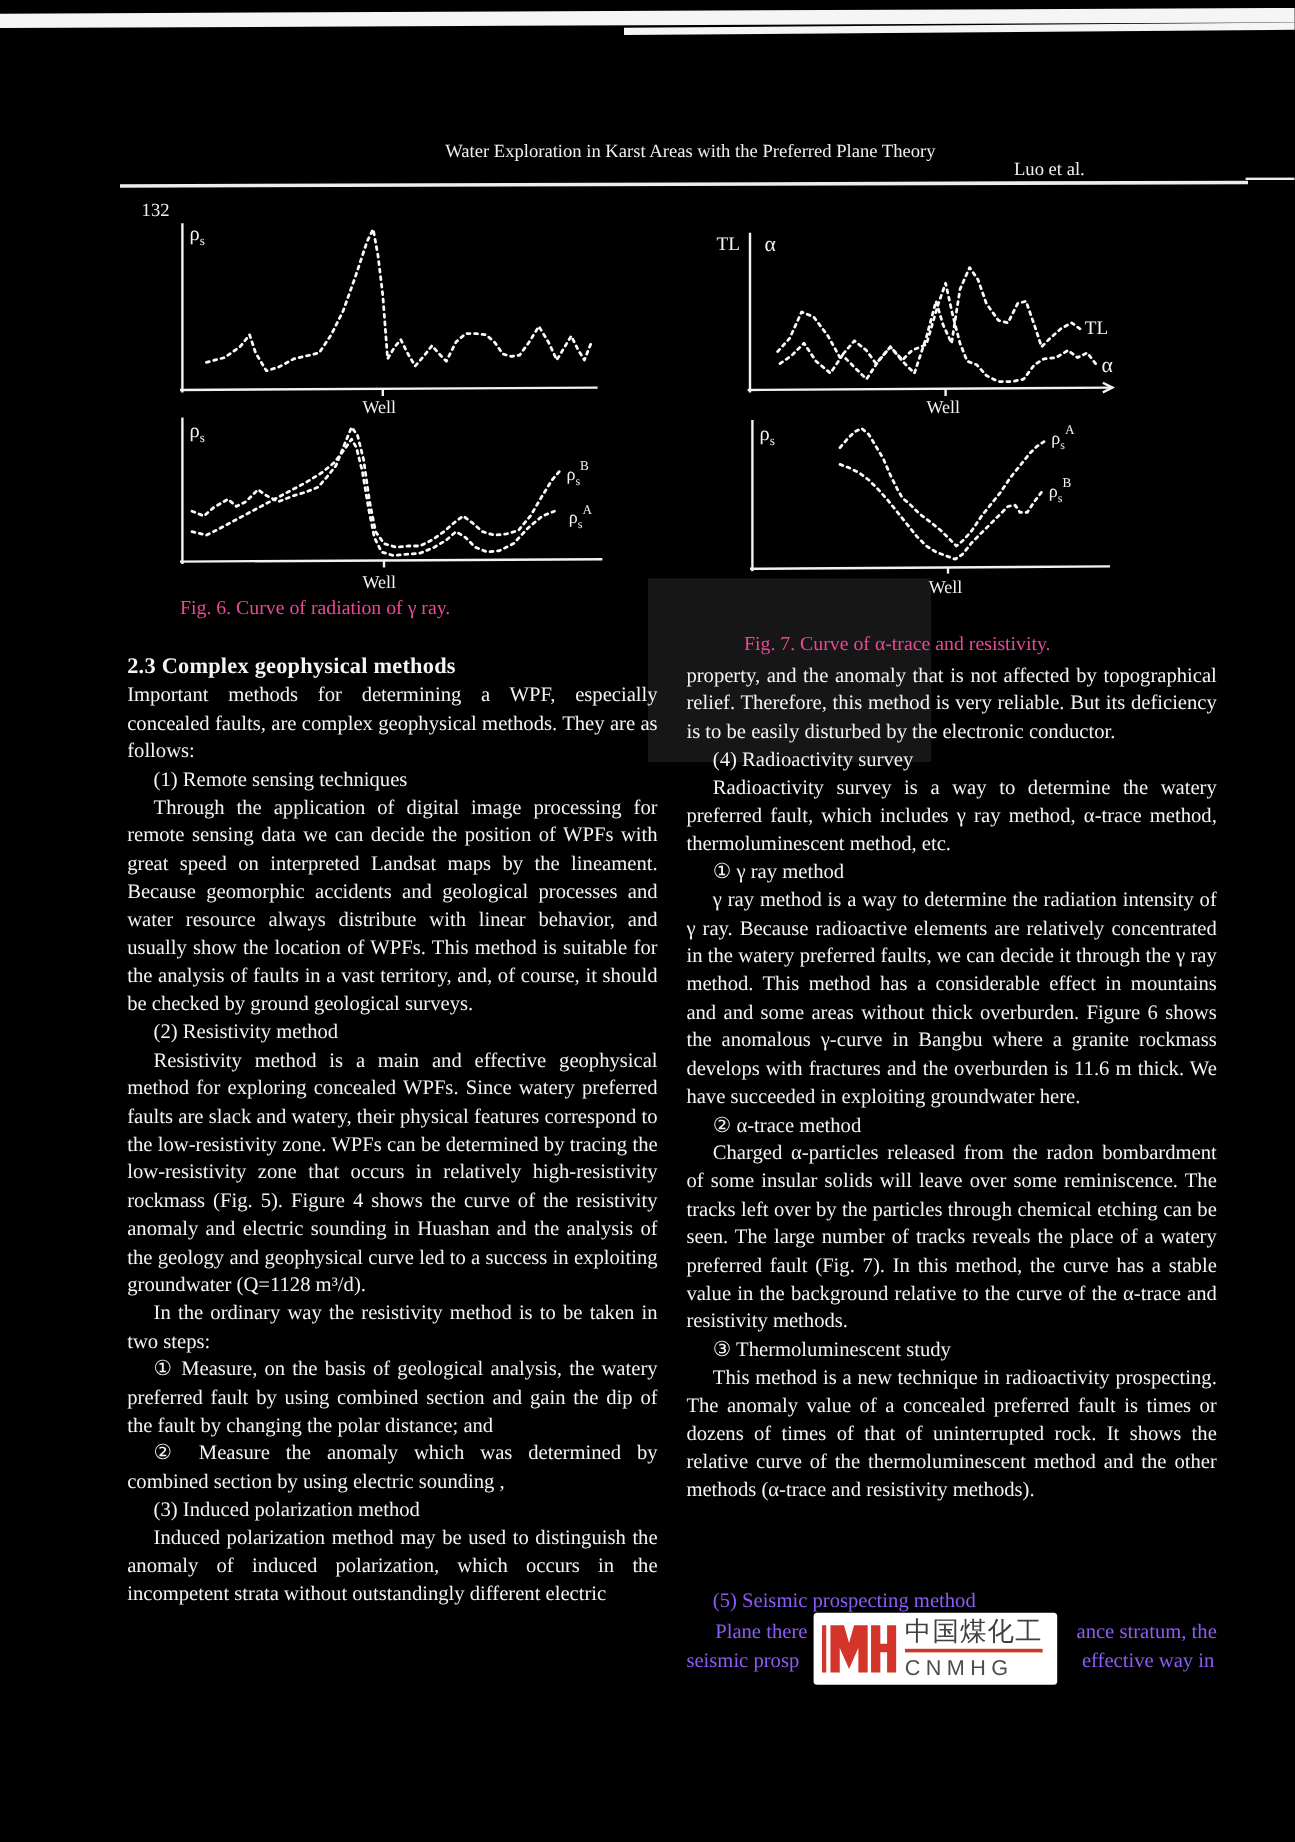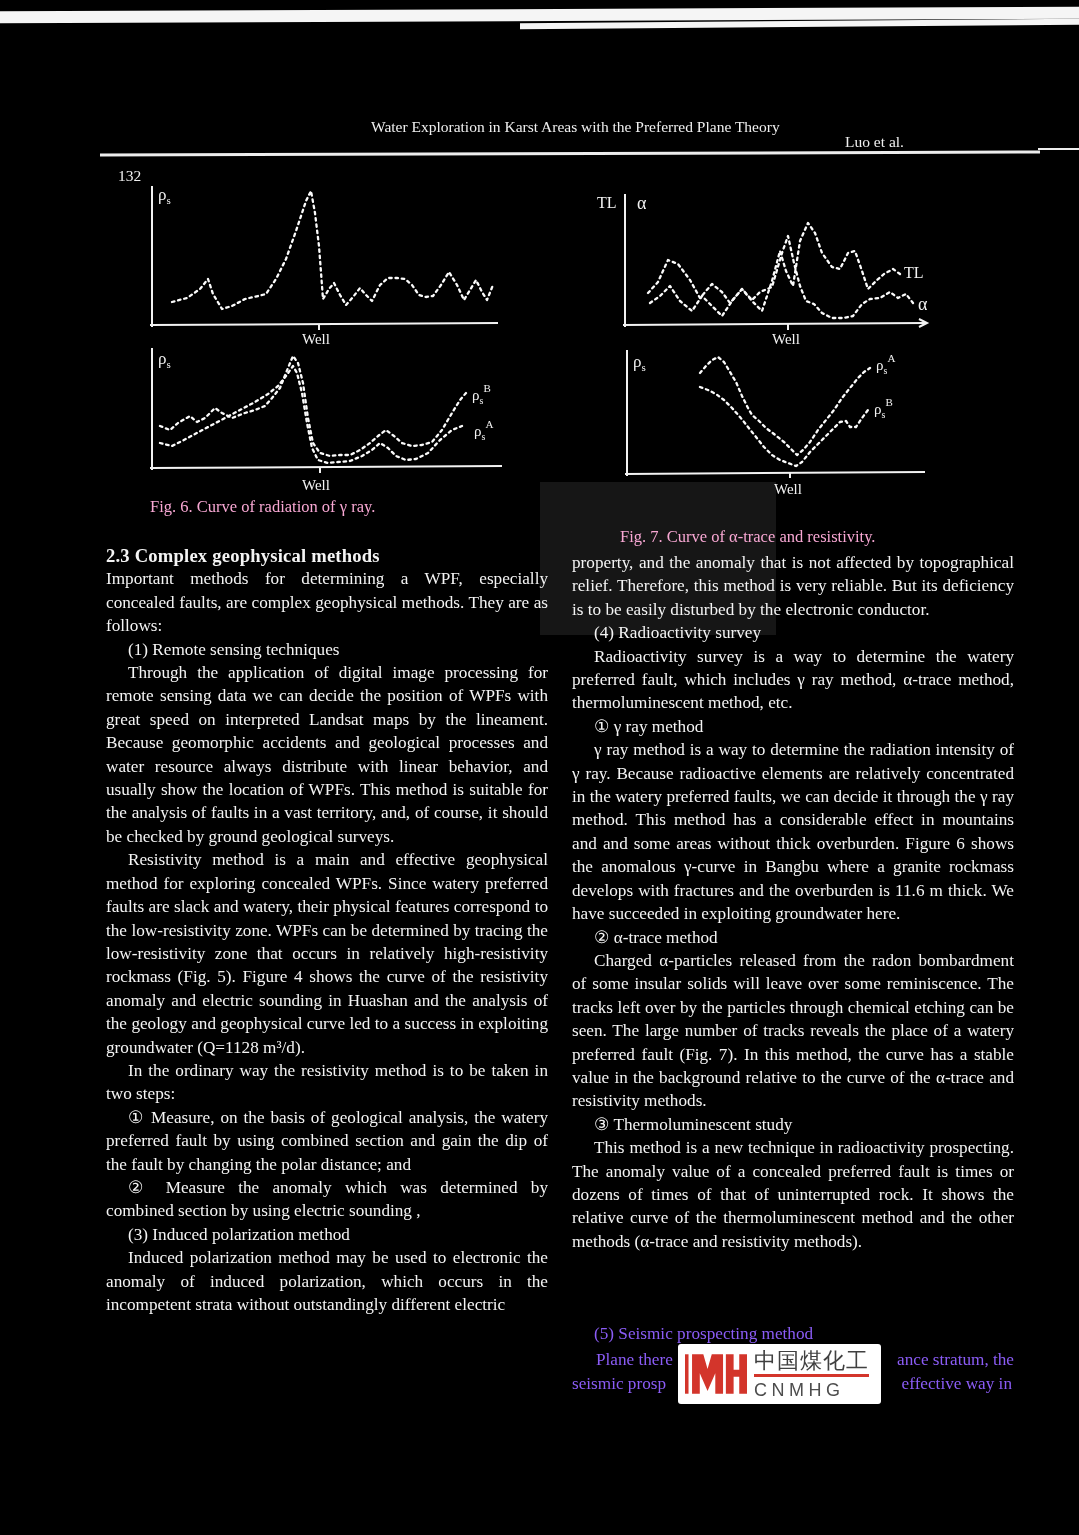--- a/index.html
+++ b/index.html
@@ -2,21 +2,21 @@
 <html><head>
 <meta charset="utf-8">
 <style>
   html,body{margin:0;padding:0;background:#000;}
   .page{position:relative;width:1079px;height:1535px;background:#000;overflow:hidden;
         font-family:"Liberation Serif","DejaVu Serif",serif;color:#f2f2f2;}
   .artifact{position:absolute;background:#f5f5f5;}
   .grey-box{position:absolute;left:540px;top:482px;width:236px;height:153px;background:#161616;z-index:1;}
   .hdr{position:absolute;font-size:15.5px;color:#f0f0f0;white-space:nowrap;z-index:2;}
   .rule{position:absolute;background:#ededed;z-index:2;}
-  .cap{position:absolute;font-size:16.5px;color:#f9a8d4;white-space:nowrap;z-index:3;text-align:center;}
+  .cap{position:absolute;font-size:16.5px;color:#ec4899;white-space:nowrap;z-index:3;text-align:center;}
   .col{position:absolute;width:442px;text-align:justify;font-size:17.2px;line-height:23.4px;
        color:#f4f4f4;z-index:3;overflow:hidden;}
   .col p{margin:0;padding:0;}
   .col p.ind{text-indent:22px;}
   h3.sec{font-size:18.6px;margin:0;padding:0;font-weight:bold;letter-spacing:.2px;}
   .figpanel{position:absolute;z-index:2;}
   .figpanel .ax{stroke:#f2f2f2;stroke-width:2;fill:none;}
   .figpanel .cv{stroke:#fbfbfb;stroke-width:2.3;fill:none;stroke-dasharray:2.5 3.8;
                 stroke-linecap:round;stroke-linejoin:round;}
   .figpanel text{fill:#f2f2f2;font-family:"Liberation Serif","DejaVu Serif",serif;}
@@ -99,26 +99,27 @@
   </svg>
 
   <div class="cap" style="left:150px;top:497px;">Fig. 6. Curve of radiation of γ ray.</div>
   <div class="cap" style="left:620px;top:527px;">Fig. 7. Curve of α-trace and resistivity.</div>
 
   <div class="col" style="left:106px;top:544px;height:852px;">
     <h3 class="sec">2.3  Complex geophysical methods</h3>
     <p>Important methods for determining a WPF, especially concealed faults, are complex geophysical methods. They are as follows:</p>
     <p class="ind">(1) Remote sensing techniques</p>
     <p class="ind">Through the application of digital image processing for remote sensing data we can decide the position of WPFs with great speed on interpreted Landsat maps by the lineament. Because geomorphic accidents and geological processes and water resource always distribute with linear behavior, and usually show the location of WPFs. This method is suitable for the analysis of faults in a vast territory, and, of course, it should be checked by ground geological surveys.</p>
+    <p class="ind">(2) Resistivity method</p>
     <p class="ind">Resistivity method is a main and effective geophysical method for exploring concealed WPFs. Since watery preferred faults are slack and watery, their physical features correspond to the low-resistivity zone. WPFs can be determined by tracing the low-resistivity zone that occurs in relatively high-resistivity rockmass (Fig. 5). Figure 4 shows the curve of the resistivity anomaly and electric sounding in Huashan and the analysis of the geology and geophysical curve led to a success in exploiting groundwater (Q=1128 m³/d).</p>
     <p class="ind">In the ordinary way the resistivity method is to be taken in two steps:</p>
     <p class="ind">① Measure, on the basis of geological analysis, the watery preferred fault by using combined section and gain the dip of the fault by changing the polar distance; and</p>
     <p class="ind">② Measure the anomaly which was determined by combined section by using electric sounding ,</p>
     <p class="ind">(3) Induced polarization method</p>
-    <p class="ind">Induced polarization method may be used to electronic the anomaly of induced polarization, which occurs in the incompetent strata without outstandingly different electric</p>
+    <p class="ind">Induced polarization method may be used to distinguish the anomaly of induced polarization, which occurs in the incompetent strata without outstandingly different electric</p>
   </div>
 
   <div class="col" style="left:572px;top:551px;height:771px;">
     <p>property, and the anomaly that is not affected by topographical relief. Therefore, this method is very reliable. But its deficiency is to be easily disturbed by the electronic conductor.</p>
     <p class="ind">(4) Radioactivity survey</p>
     <p class="ind">Radioactivity survey is a way to determine the watery preferred fault, which includes γ ray method, α-trace method, thermoluminescent method, etc.</p>
     <p class="ind">① γ ray method</p>
     <p class="ind">γ ray method is a way to determine the radiation intensity of γ ray. Because radioactive elements are relatively concentrated in the watery preferred faults, we can decide it through the γ ray method. This method has a considerable effect in mountains and and some areas without thick overburden. Figure 6 shows the anomalous γ-curve in Bangbu where a granite rockmass develops with fractures and the overburden is 11.6 m thick. We have succeeded in exploiting groundwater here.</p>
     <p class="ind">② α-trace method</p>
     <p class="ind">Charged α-particles released from the radon bombardment of some insular solids will leave over some reminiscence. The tracks left over by the particles through chemical etching can be seen. The large number of tracks reveals the place of a watery preferred fault (Fig. 7). In this method, the curve has a stable value in the background relative to the curve of the α-trace and resistivity methods.</p>

